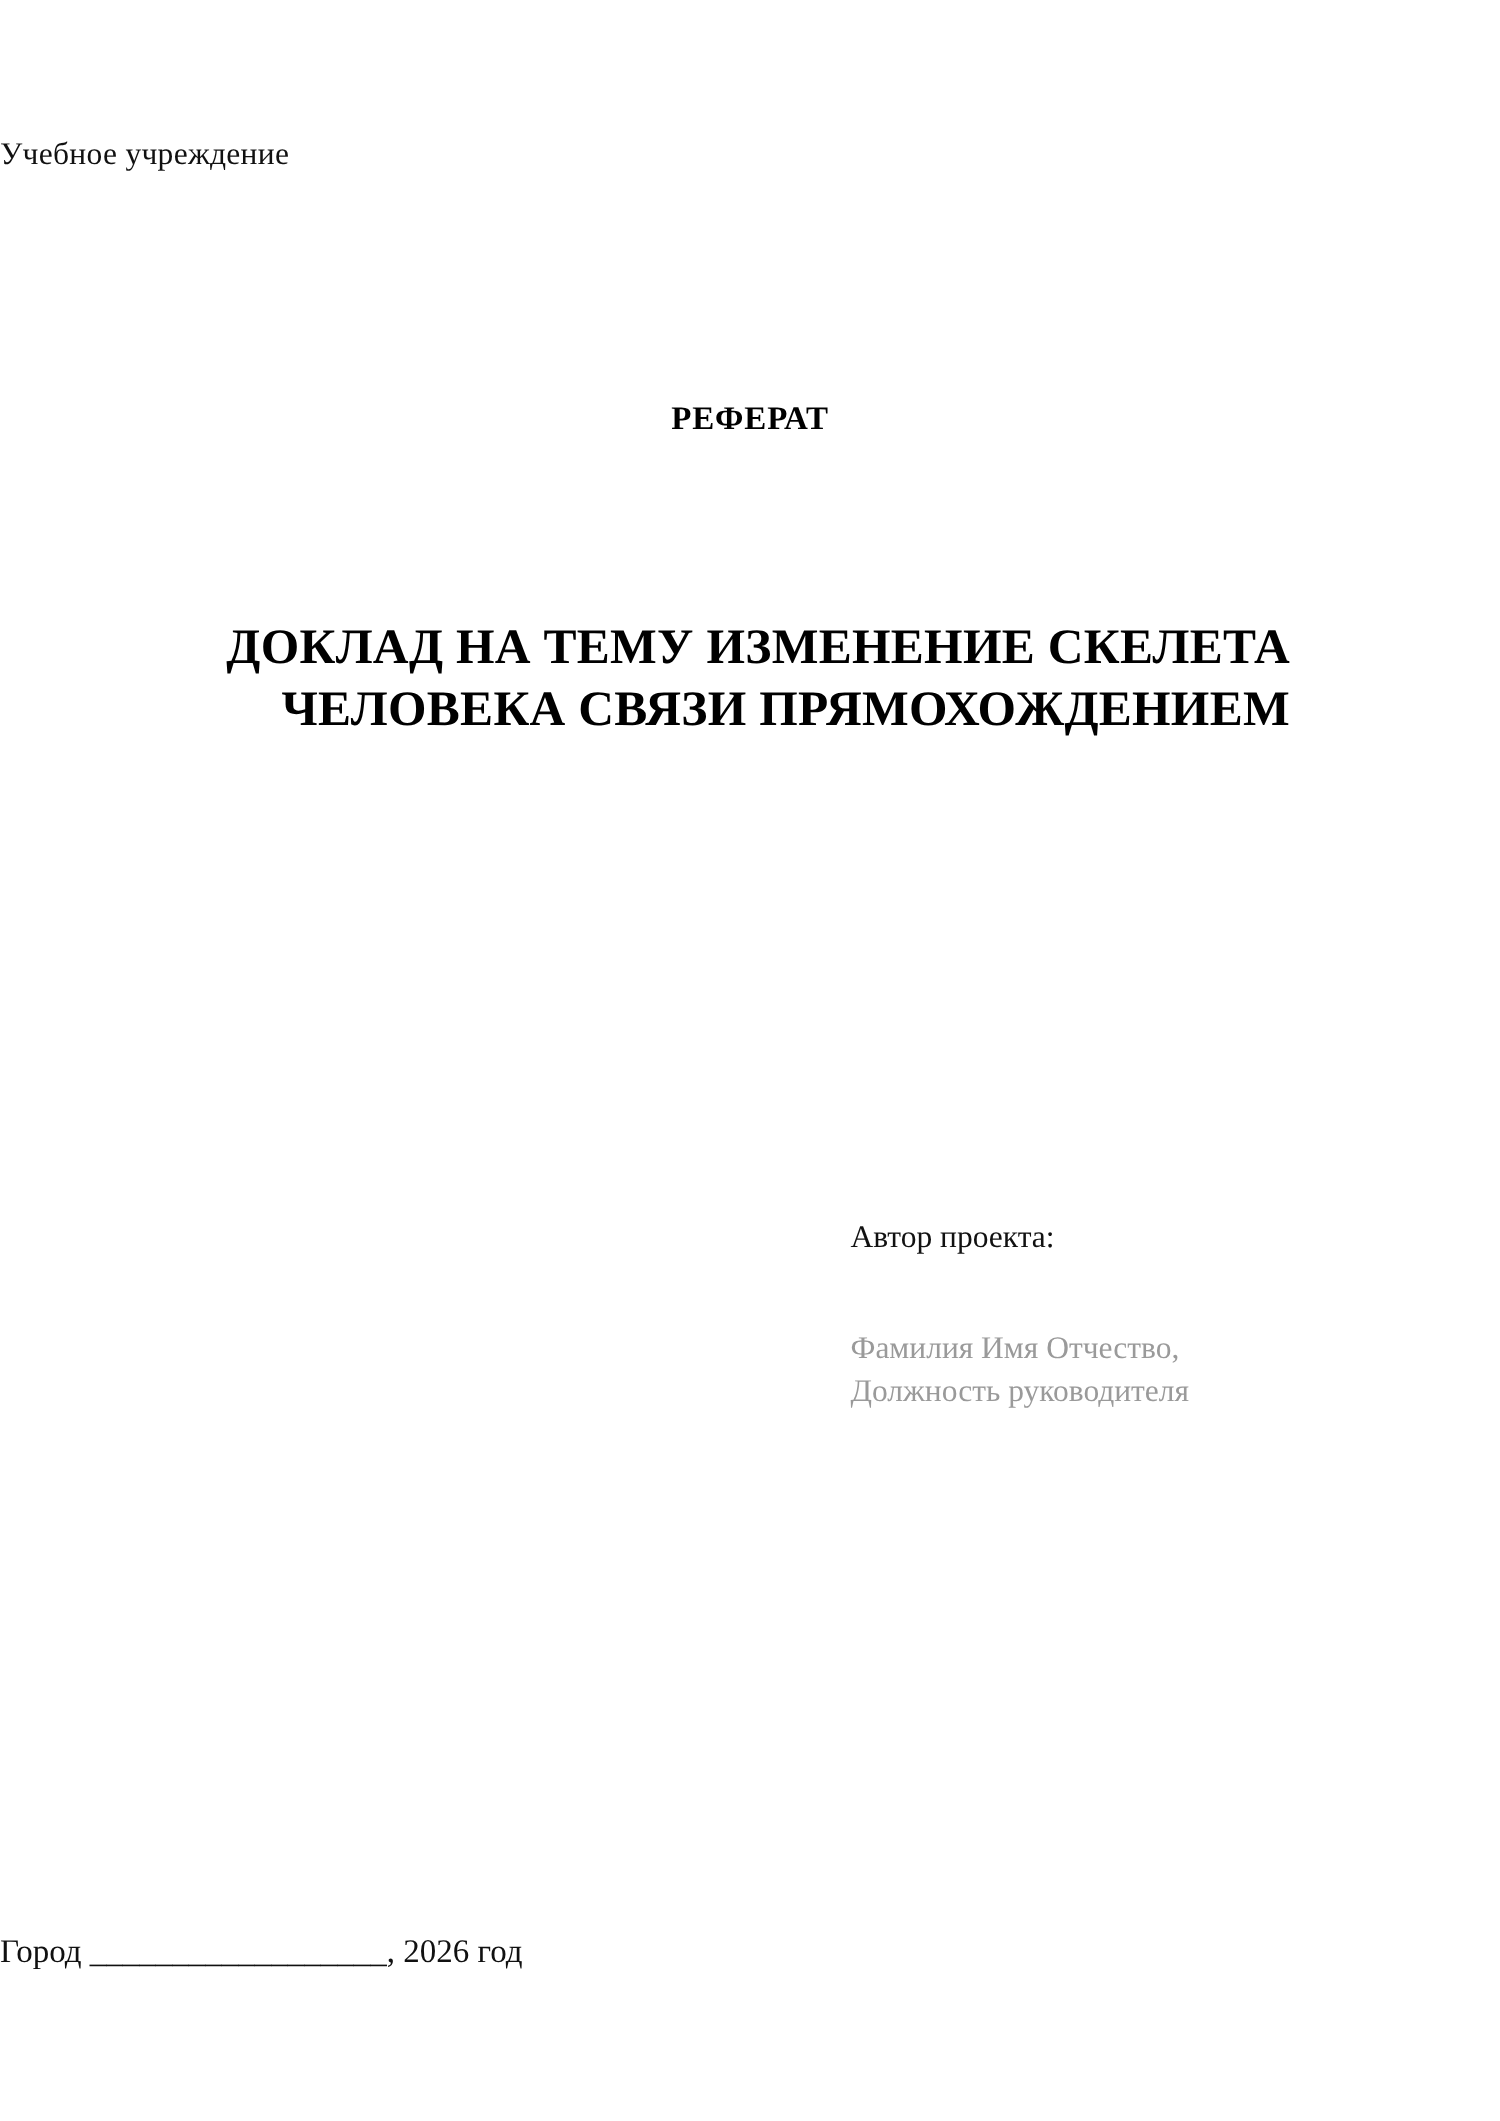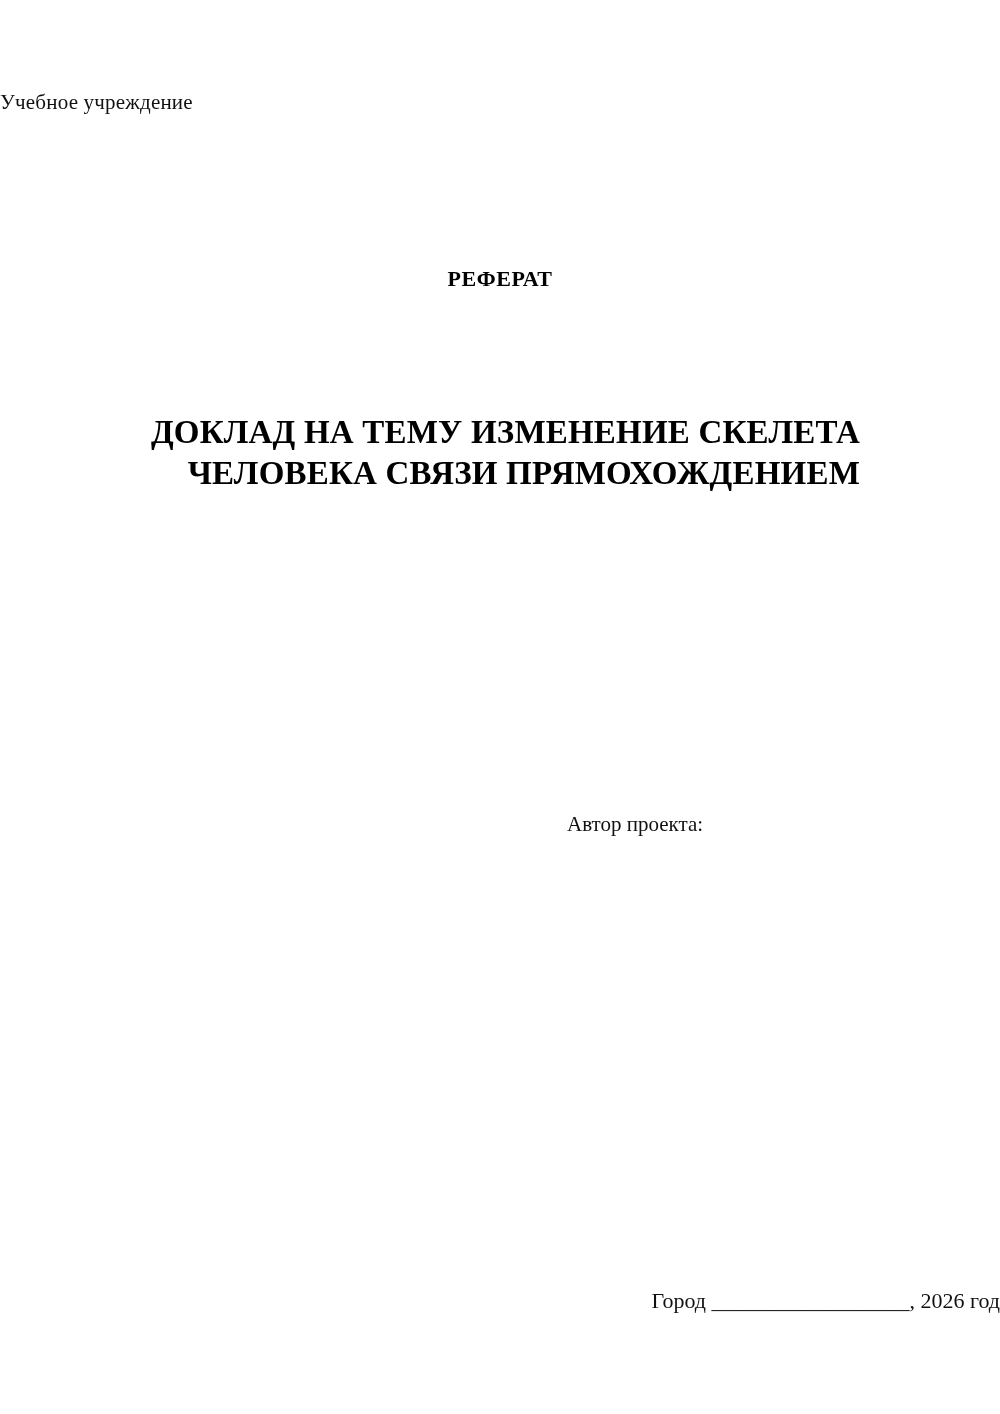--- a/index.html
+++ b/index.html
@@ -85,21 +85,21 @@
   .credits .value-line {
     display: block;
   }
 
   
   .footer {
     position: absolute;
     top: 1288px;
     left: 0;
     width: 100%;
-    text-align: right;
+    text-align: left;
     font-size: 22px;
     color: #111111;
     white-space: pre;
   }
 </style>
 </head>
 <body>
 
 <div class="page">
 
@@ -108,18 +108,22 @@
   <div class="doc-type">РЕФЕРАТ</div>
 
   <div class="doc-title">ДОКЛАД НА ТЕМУ ИЗМЕНЕНИЕ СКЕЛЕТА ЧЕЛОВЕКА СВЯЗИ ПРЯМОХОЖДЕНИЕМ</div>
 
   <div class="credits">
     <div class="group-author">
       <p class="label">Автор проекта:</p>
     </div>
 
     <div class="group-supervisor">
+      <p class="value">
+        <span class="value-line">Фамилия Имя Отчество,</span>
+        <span class="value-line">Должность руководителя</span>
+      </p>
     </div>
   </div>
 
   <div class="footer">Город __________________, 2026 год</div>
 
 </div>
 
 </body></html>

